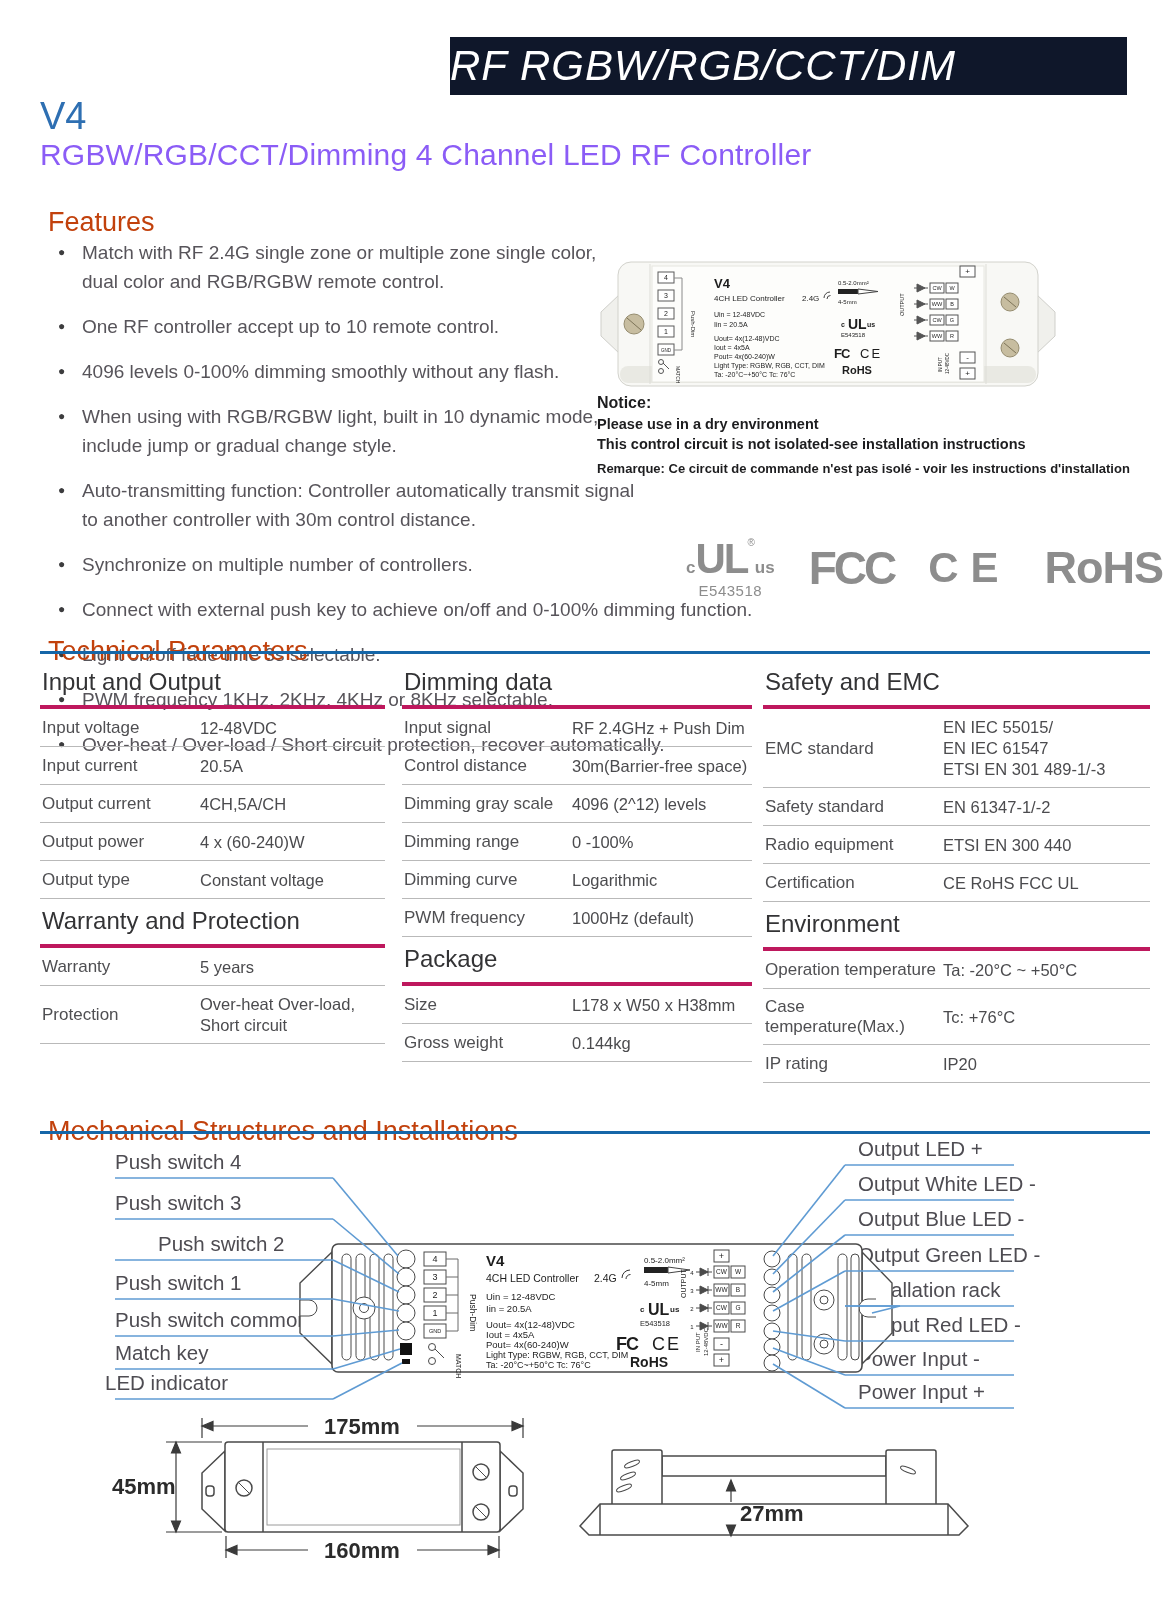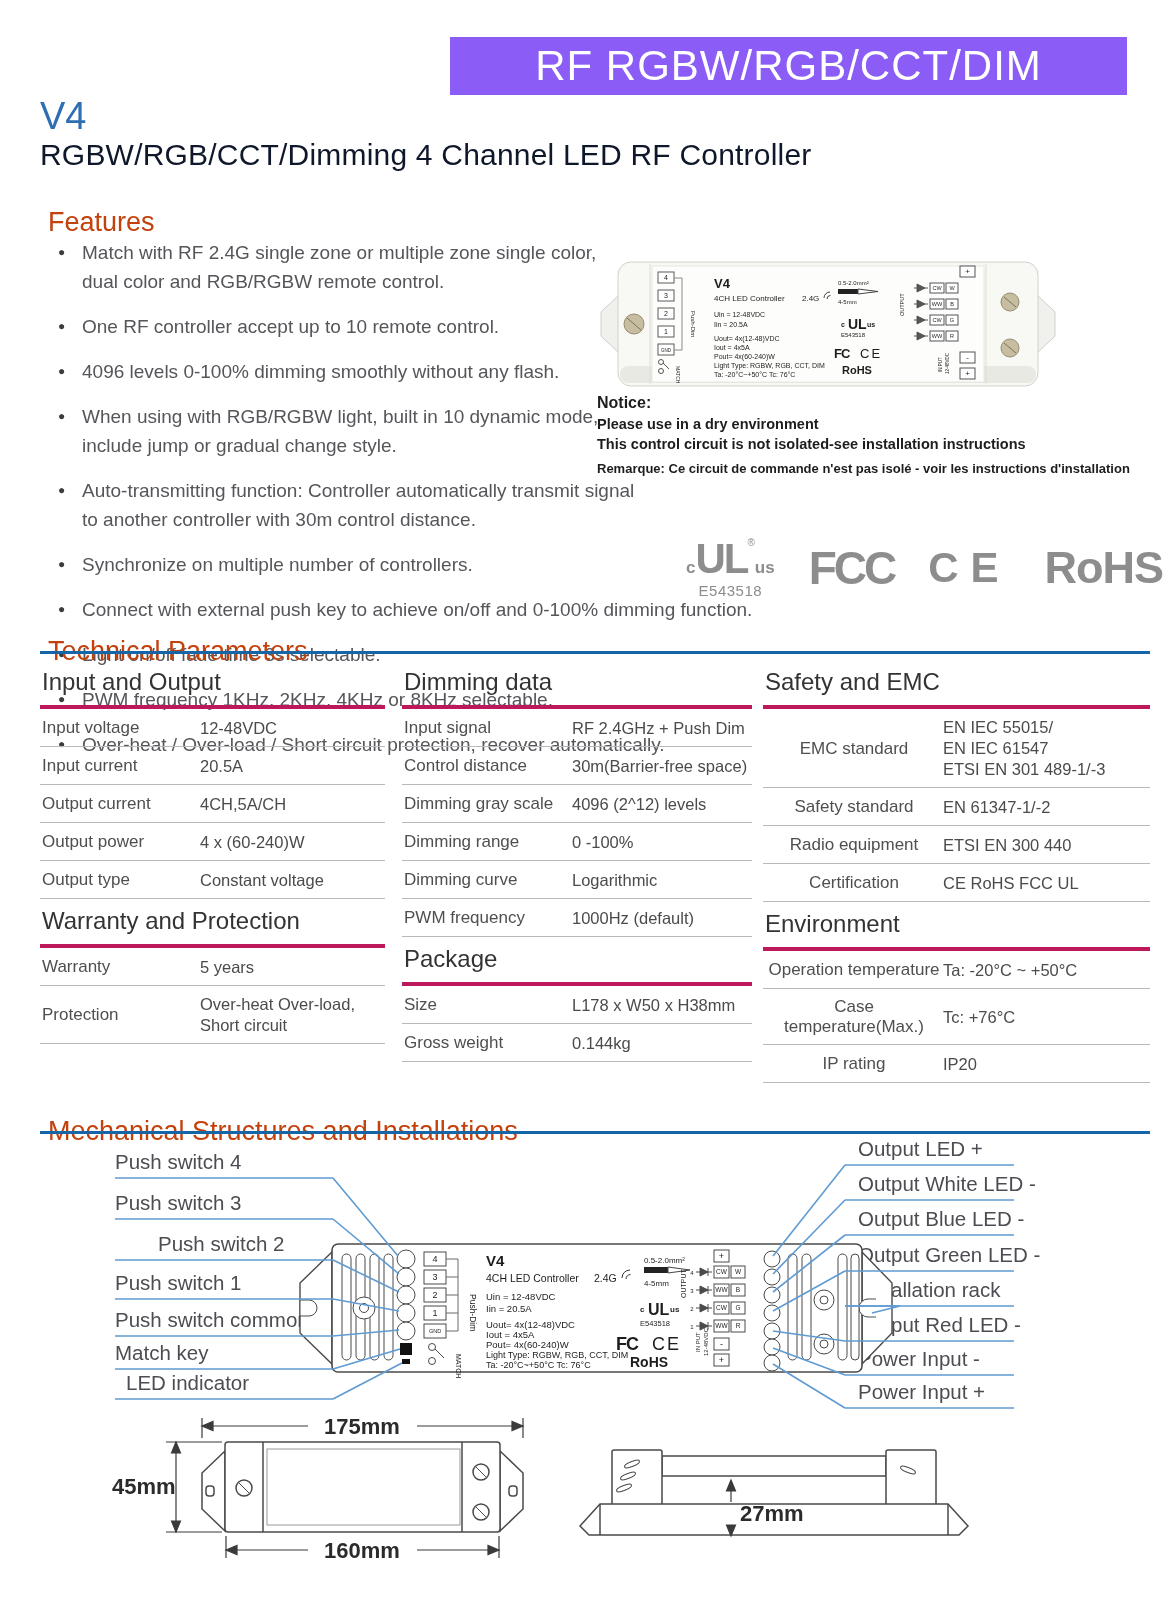--- a/index.html
+++ b/index.html
@@ -1,22 +1,22 @@
 <!DOCTYPE html>
 <html><head>
 <meta charset="utf-8">
 <style>
   html,body{margin:0;padding:0;background:#fff;}
   .page{position:relative;width:1170px;height:1601px;background:#fff;overflow:hidden;
         font-family:"Liberation Sans",sans-serif;color:#4a4a4c;}
   .abs{position:absolute;}
-  .banner{position:absolute;left:450px;top:37px;width:677px;height:58px;background:#8b5cf6;
-          color:#fff;font-size:42px;font-weight:500;text-align:center;line-height:58px;letter-spacing:1px;}
+  .banner{position:absolute;left:450px;top:37px;width:677px;height:58px;background:#0f172a;
+          color:#fff;font-size:42px;font-weight:500;line-height:58px;letter-spacing:1px;font-style:italic;}
   .model{position:absolute;left:40px;top:95px;font-size:38px;color:#2e6fb2;font-weight:500;}
-  .title{position:absolute;left:40px;top:138px;font-size:30px;color:#0f172a;font-weight:500;letter-spacing:.2px;}
+  .title{position:absolute;left:40px;top:138px;font-size:30px;color:#8b5cf6;font-weight:500;letter-spacing:.2px;}
   .blue-h{position:absolute;left:48px;font-size:27px;color:#c2410c;font-weight:500;margin-top:24px;}
   .rule{position:absolute;left:40px;width:1110px;height:3px;background:#1566a8;}
   .features{position:absolute;left:40px;top:222px;width:1115px;margin:0;padding:0;list-style:none;
             font-size:19px;line-height:29px;color:#57545a;}
   .features li{position:relative;padding-left:26px;margin:16px;}
   .features li::before{content:"●";position:absolute;left:2px;top:0px;font-size:12px;color:#3c3c3e;}
   .features li span{white-space:pre-line;}
   .notice{position:absolute;left:597px;top:394px;width:575px;color:#1d1d1f;}
   .notice .nt{font-size:16px;font-weight:700;margin-bottom:2px;}
   .notice .nl{font-size:14.5px;font-weight:600;line-height:20px;white-space:nowrap;}
@@ -32,21 +32,21 @@
   .ulcode{font-size:15px;margin-top:3px;letter-spacing:.5px;}
   .fcc{font-size:46px;font-weight:800;letter-spacing:-3px;}
   .ce{font-size:42px;font-weight:600;letter-spacing:12px;}
   .rohs{font-size:45px;font-weight:700;letter-spacing:-1px;}
   
   .tcol{position:absolute;top:660px;}
   .thead{font-size:24px;font-weight:400;color:#333335;padding:8px 0 9px 2px;border-bottom:4px solid #be185d;}
   .trow{display:flex;align-items:center;border-bottom:1px solid #b9b9b9;padding:8px 0 7px 2px;min-height:22px;}
   .tlabel{font-size:17px;color:#4f4f52;flex-shrink:0;}
   .tval{font-size:16.5px;color:#4b4b4e;white-space:pre-line;line-height:21px;}
-  .c1 .tlabel{width:158px;} .c2 .tlabel{width:168px;} .c3 .tlabel{width:178px;text-align:center;}
+  .c1 .tlabel{width:158px;} .c2 .tlabel{width:168px;} .c3 .tlabel{width:178px;}
   
   .mlab{position:absolute;font-size:20.5px;color:#4e4c52;font-weight:500;white-space:nowrap;}
   svg text{font-family:"Liberation Sans",sans-serif;fill:#1d1d1d;}
   .dimtxt{font-size:22px;font-weight:600;fill:#2b2b2b;}
 </style>
 </head>
 <body>
 
 <div class="page">
 
@@ -307,21 +307,21 @@
 
   <div class="blue-h" style="top:1092px;text-align:center;">Mechanical Structures and Installations</div>
   <div class="rule" style="top:1131px;"></div>
 
   <div class="mlab" style="left:115px;top:1150px;">Push switch 4</div>
   <div class="mlab" style="left:115px;top:1191px;">Push switch 3</div>
   <div class="mlab" style="left:115px;top:1232px;margin-left:43px;">Push switch 2</div>
   <div class="mlab" style="left:115px;top:1271px;">Push switch 1</div>
   <div class="mlab" style="left:115px;top:1308px;">Push switch common</div>
   <div class="mlab" style="left:115px;top:1341px;">Match key</div>
-  <div class="mlab" style="left:126px;top:1371px;">LED indicator</div>
+  <div class="mlab" style="left:105px;top:1371px;">LED indicator</div>
 
   <div class="mlab" style="left:858px;top:1137px;">Output LED +</div>
   <div class="mlab" style="left:858px;top:1172px;">Output White LED -</div>
   <div class="mlab" style="left:858px;top:1207px;">Output Blue LED -</div>
   <div class="mlab" style="left:858px;top:1243px;">Output Green LED -</div>
   <div class="mlab" style="left:858px;top:1278px;">Installation rack</div>
   <div class="mlab" style="left:858px;top:1313px;">Output Red LED -</div>
   <div class="mlab" style="left:858px;top:1347px;">Power Input -</div>
   <div class="mlab" style="left:858px;top:1380px;">Power Input +</div>
 

